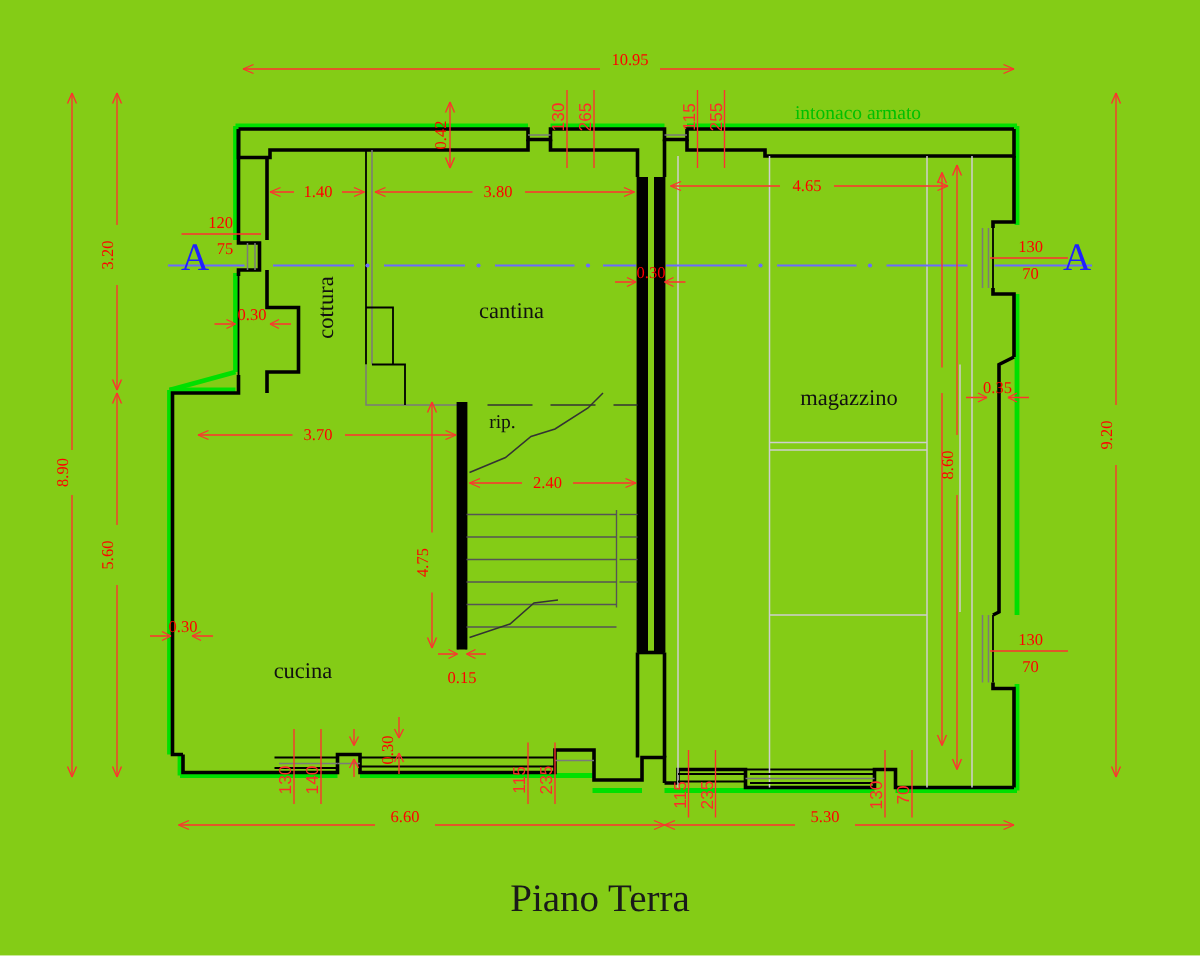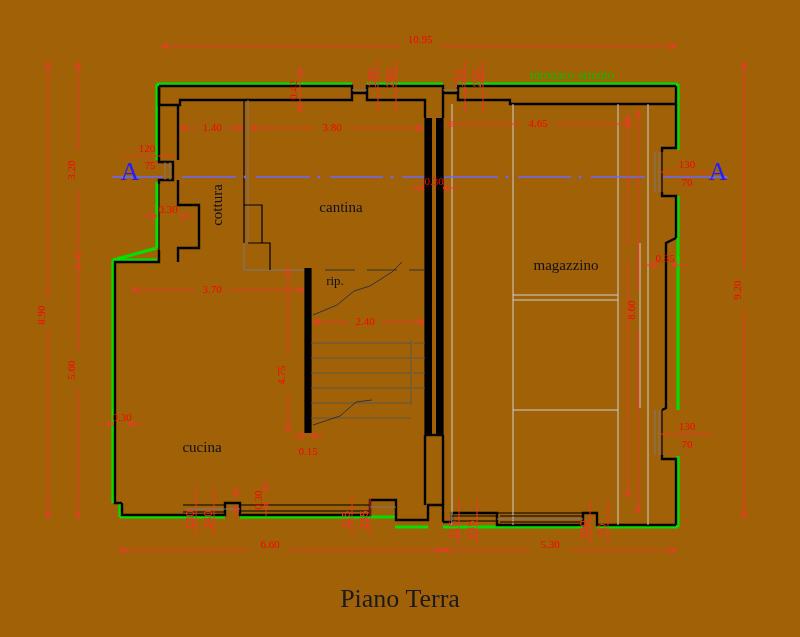--- a/index.html
+++ b/index.html
@@ -7,21 +7,21 @@
     padding: 0;
     background: #ffffff;
   }
   body {
     font-family: "Liberation Serif", serif;
   }
   #plan-root {
     position: relative;
     width: 800px;
     height: 637px;
-    background: #a16207;
+    background: #84cc16;
     overflow: hidden;
   }
   #plan-svg {
     position: absolute;
     left: 0;
     top: 0;
     width: 800px;
     height: 637px;
   }
   .dim-text {

